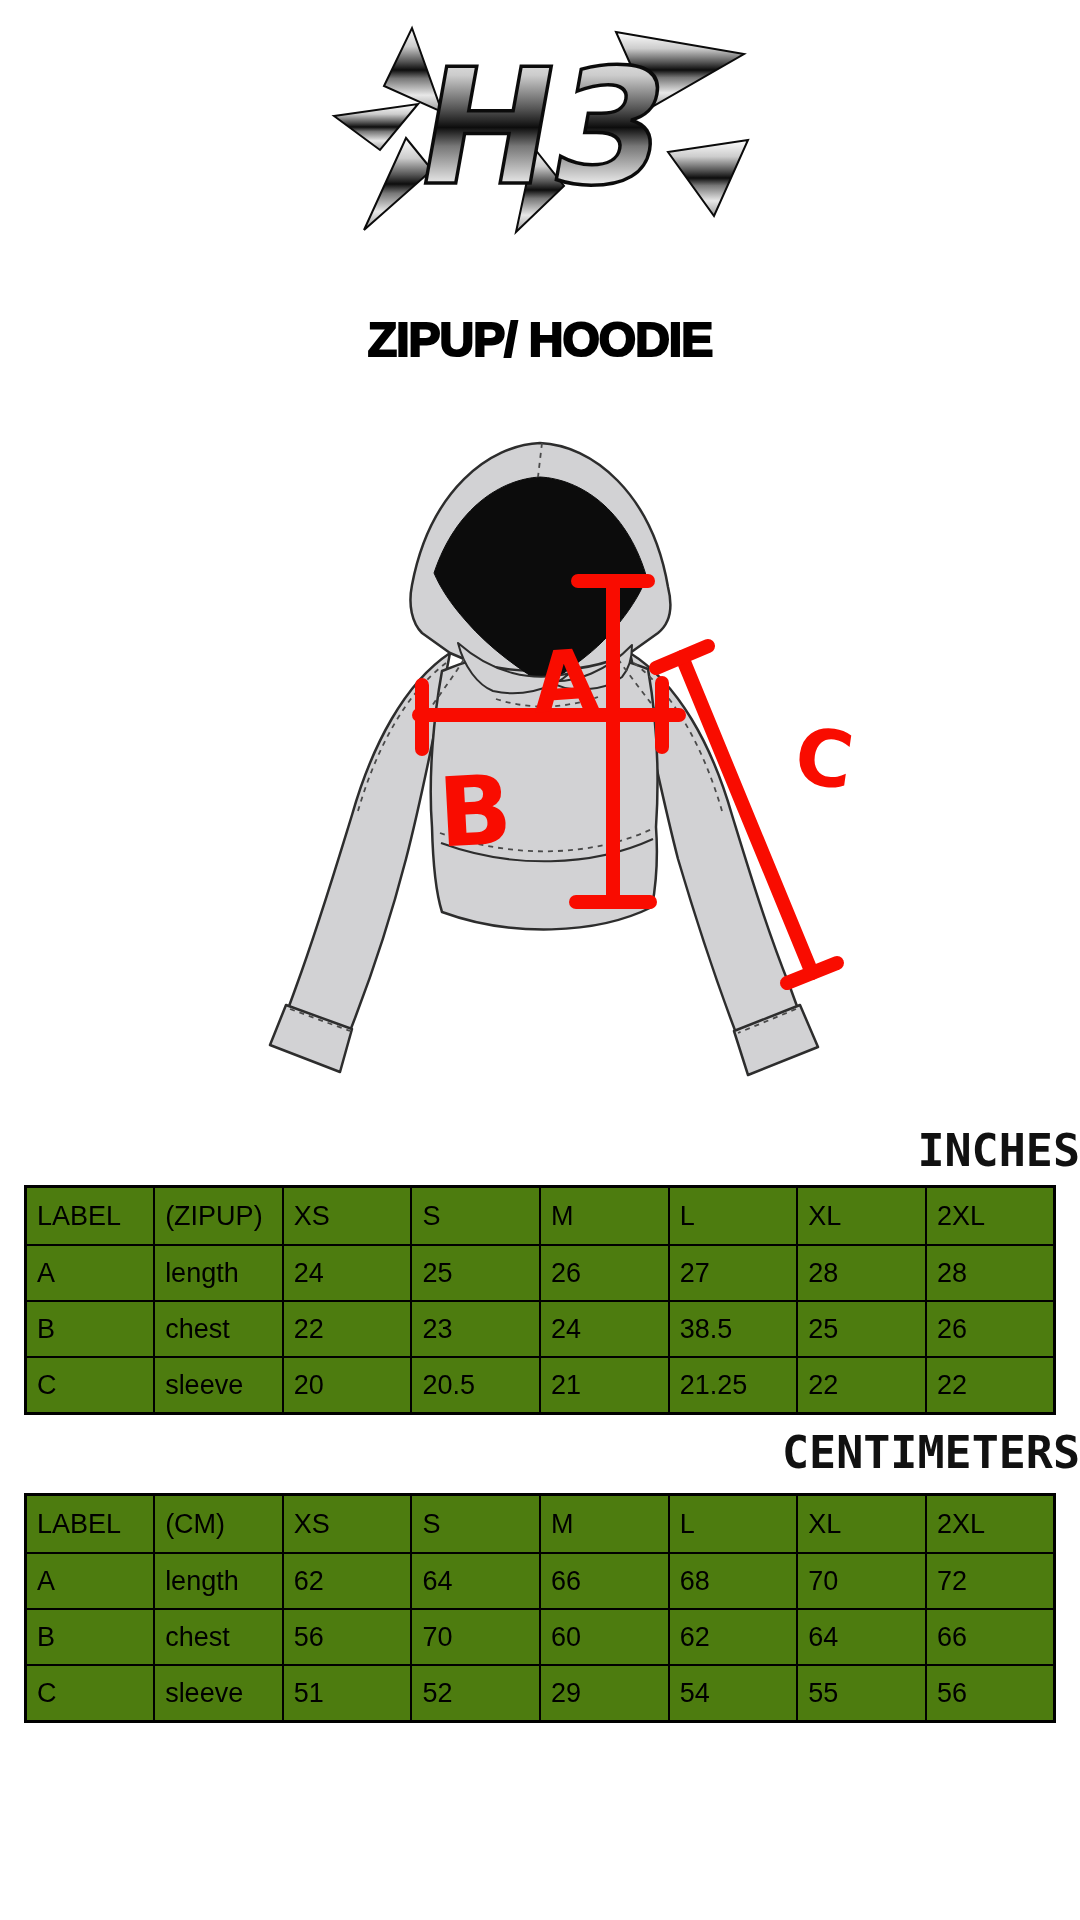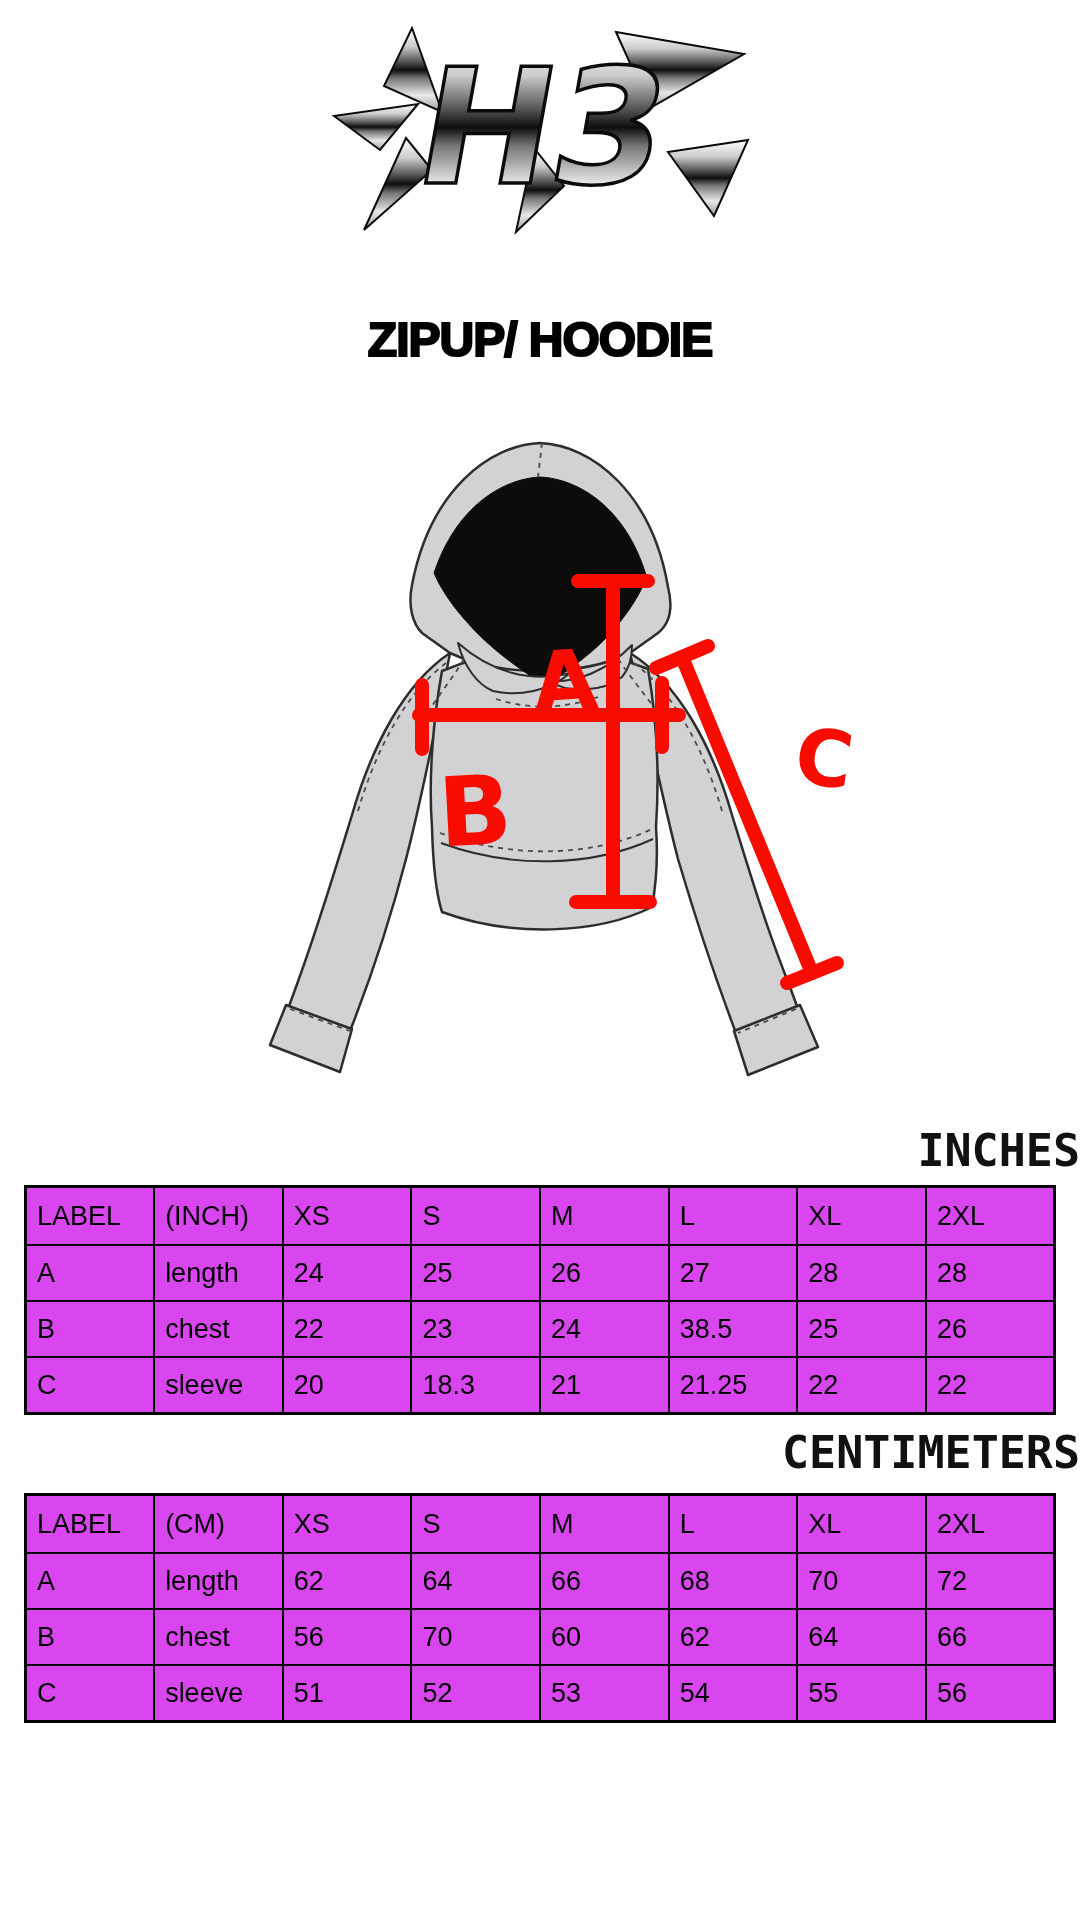--- a/index.html
+++ b/index.html
@@ -18,21 +18,21 @@
   .diagram{position:absolute;left:200px;top:415px;width:680px;height:665px;}
   .heading{
     position:absolute;left:0;width:100%;margin:0;text-align:right;
     font-family:"DejaVu Sans Mono", monospace;font-weight:bold;color:#111;
     font-size:45px;letter-spacing:0px;
   }
   .inches-h{top:1124px;}
   .cm-h{top:1426px;}
   table.size-table{
     position:absolute;left:24px;width:1032px;border-collapse:collapse;table-layout:fixed;
-    border:3px solid #000;font-size:27px;background:#d946ef;
+    border:3px solid #000;font-size:27px;background:#4d7c0f;
   }
   .t1{top:1185px;}
   .t2{top:1493px;}
   .size-table th,.size-table td{
     border:2px solid #000;height:54px;padding:0 0 0 10px;margin:0;
     text-align:left;vertical-align:middle;font-weight:normal;white-space:nowrap;
   }
   .size-table thead th{height:56px;}
 </style>
 </head>
@@ -121,21 +121,21 @@
     </g>
   </svg>
 </div>
 
 <h2 class="heading inches-h">INCHES</h2>
 
 <table class="size-table t1">
   <thead>
     <tr>
       <th>LABEL</th>
-      <th>(INCH)</th>
+      <th>(ZIPUP)</th>
       <th>XS</th>
       <th>S</th>
       <th>M</th>
       <th>L</th>
       <th>XL</th>
       <th>2XL</th>
     </tr>
   </thead>
   <tbody>
     <tr>
@@ -155,21 +155,21 @@
       <td>23</td>
       <td>24</td>
       <td>38.5</td>
       <td>25</td>
       <td>26</td>
     </tr>
     <tr>
       <td>C</td>
       <td>sleeve</td>
       <td>20</td>
-      <td>18.3</td>
+      <td>20.5</td>
       <td>21</td>
       <td>21.25</td>
       <td>22</td>
       <td>22</td>
     </tr>
   </tbody>
 </table>
 
 <h2 class="heading cm-h">CENTIMETERS</h2>
 
@@ -205,19 +205,19 @@
       <td>60</td>
       <td>62</td>
       <td>64</td>
       <td>66</td>
     </tr>
     <tr>
       <td>C</td>
       <td>sleeve</td>
       <td>51</td>
       <td>52</td>
-      <td>53</td>
+      <td>29</td>
       <td>54</td>
       <td>55</td>
       <td>56</td>
     </tr>
   </tbody>
 </table>
 
 </body></html>

